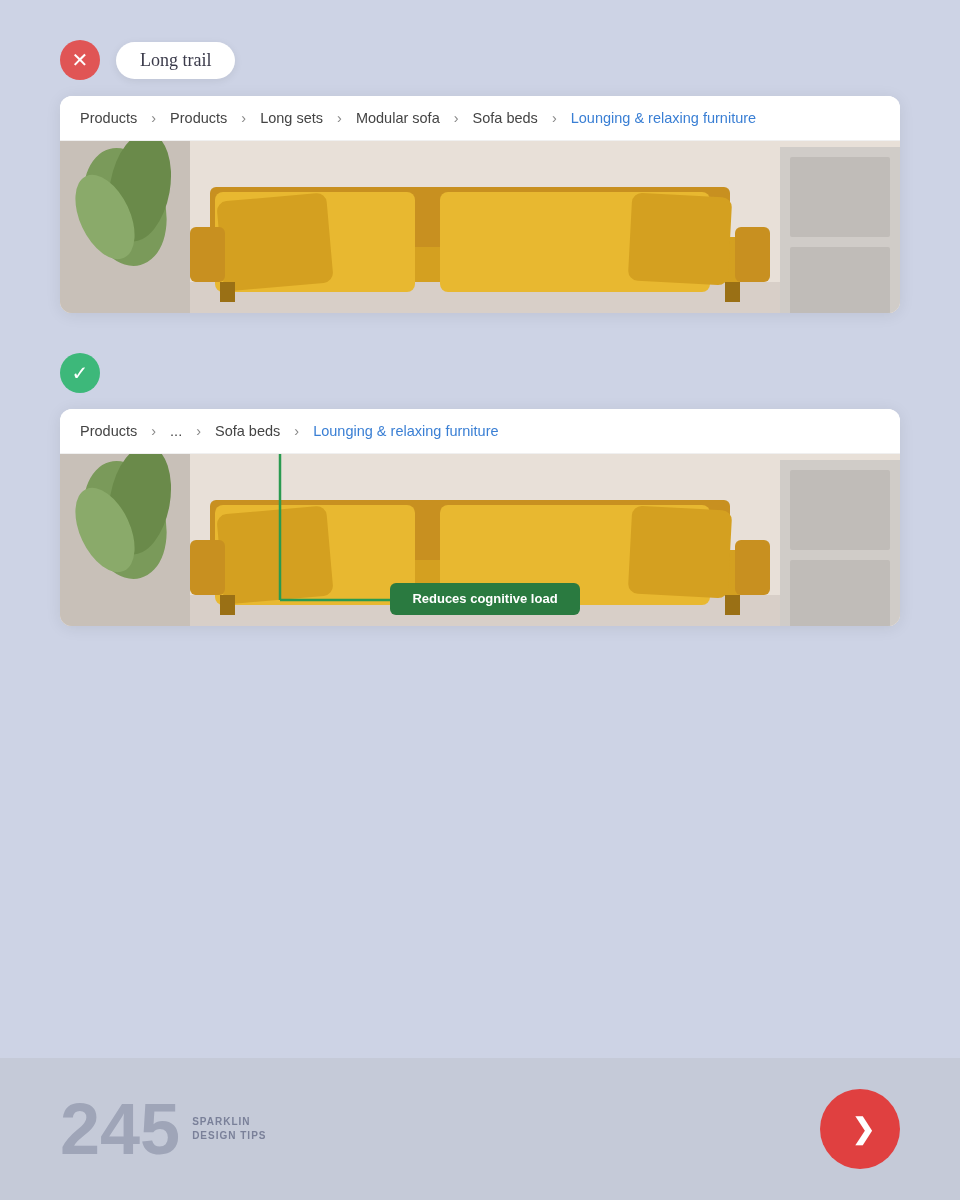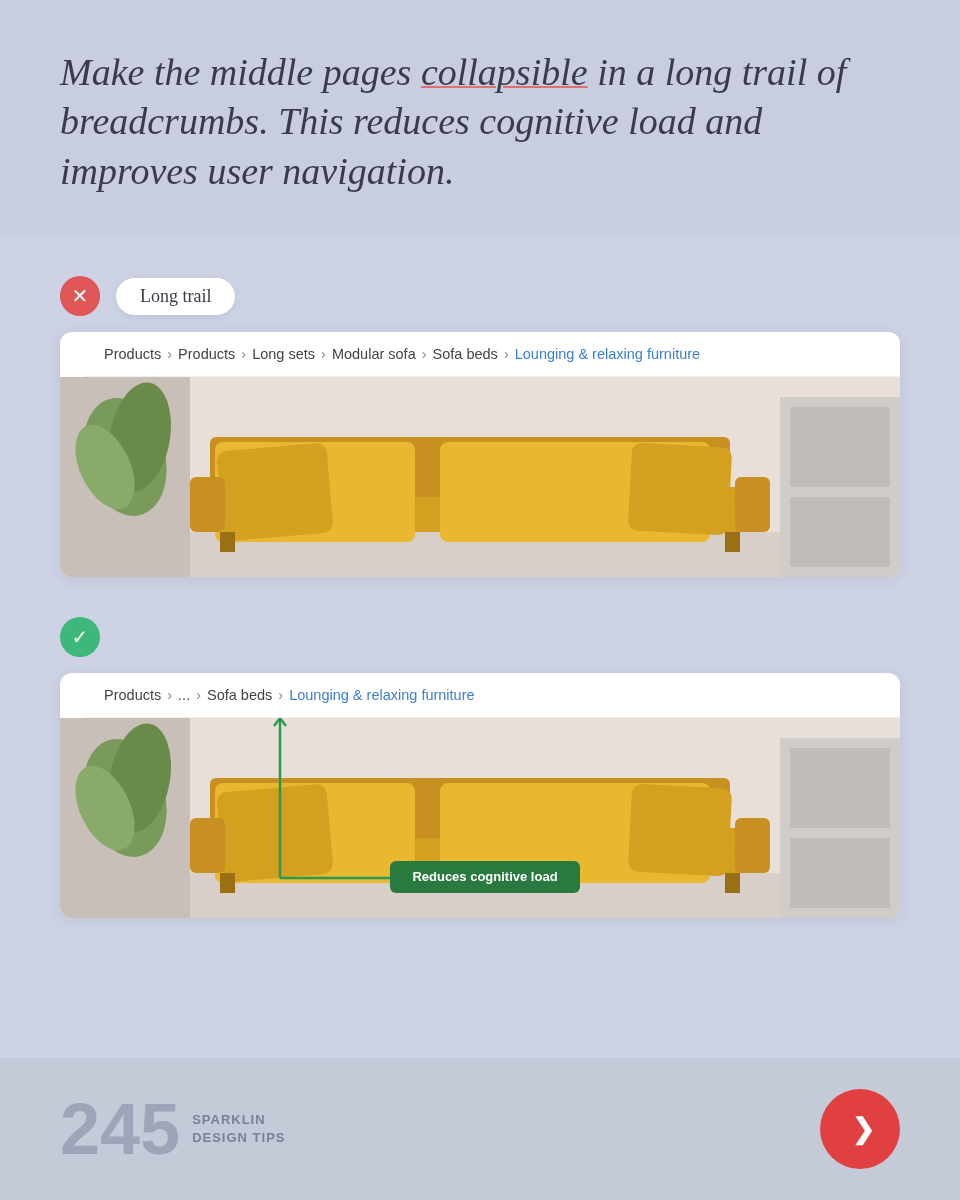--- a/index.html
+++ b/index.html
@@ -99,44 +99,43 @@
       box-shadow: 0 2px 16px rgba(0,0,0,0.08);
     }
 
     .breadcrumb-bar {
       padding: 14px 20px;
       font-size: 14.5px;
       color: #444;
       font-family: Arial, sans-serif;
       display: flex;
       align-items: center;
-      gap: 0;
+      gap: 8px;
       flex-wrap: nowrap;
       white-space: nowrap;
       border-bottom: 1px solid #f0f0f0;
       background: white;
-      margin-left: 24px;
     }
 
     .breadcrumb-item {
       color: #444;
     }
 
     .breadcrumb-item.active {
       color: #3a7fd4;
     }
 
     .breadcrumb-sep {
       color: #888;
       margin: 0 6px;
     }
 
     .sofa-image {
       width: 100%;
-      height: 200px;
+      height: 172px;
       background: linear-gradient(135deg, #d4c5b0 0%, #e8ddd0 50%, #f0e8e0 100%);
       position: relative;
       overflow: hidden;
       display: flex;
       align-items: center;
       justify-content: center;
     }
 
     
     .footer {
@@ -149,21 +148,21 @@
     }
 
     .footer-number {
       font-size: 72px;
       font-weight: 700;
       color: #9fa5b8;
       font-family: Arial, sans-serif;
     }
 
     .footer-text {
-      font-size: 13px;
+      font-size: 10px;
       color: #7a8099;
       font-family: Arial, sans-serif;
       font-weight: 700;
       letter-spacing: 1px;
       text-transform: uppercase;
       line-height: 1.4;
       margin-left: 12px;
     }
 
     .footer-left {
@@ -193,25 +192,20 @@
 
     .section-block {
       margin-bottom: 0;
     }
   </style>
 </head>
 <body>
 
 <div class="page">
 
-  <div class="header">
-    <h1 class="header-title">
-      <em>Make the middle pages <span class="underline">collapsible</span> in a long trail of breadcrumbs. This reduces cognitive load and improves user navigation.</em>
-    </h1>
-  </div>
 
   <div class="main">
 
     <div class="section-block">
       <div class="section-label">
         <div class="badge-icon badge-bad">
           <span>✕</span>
         </div>
         <div class="label-text">Long trail</div>
       </div>

